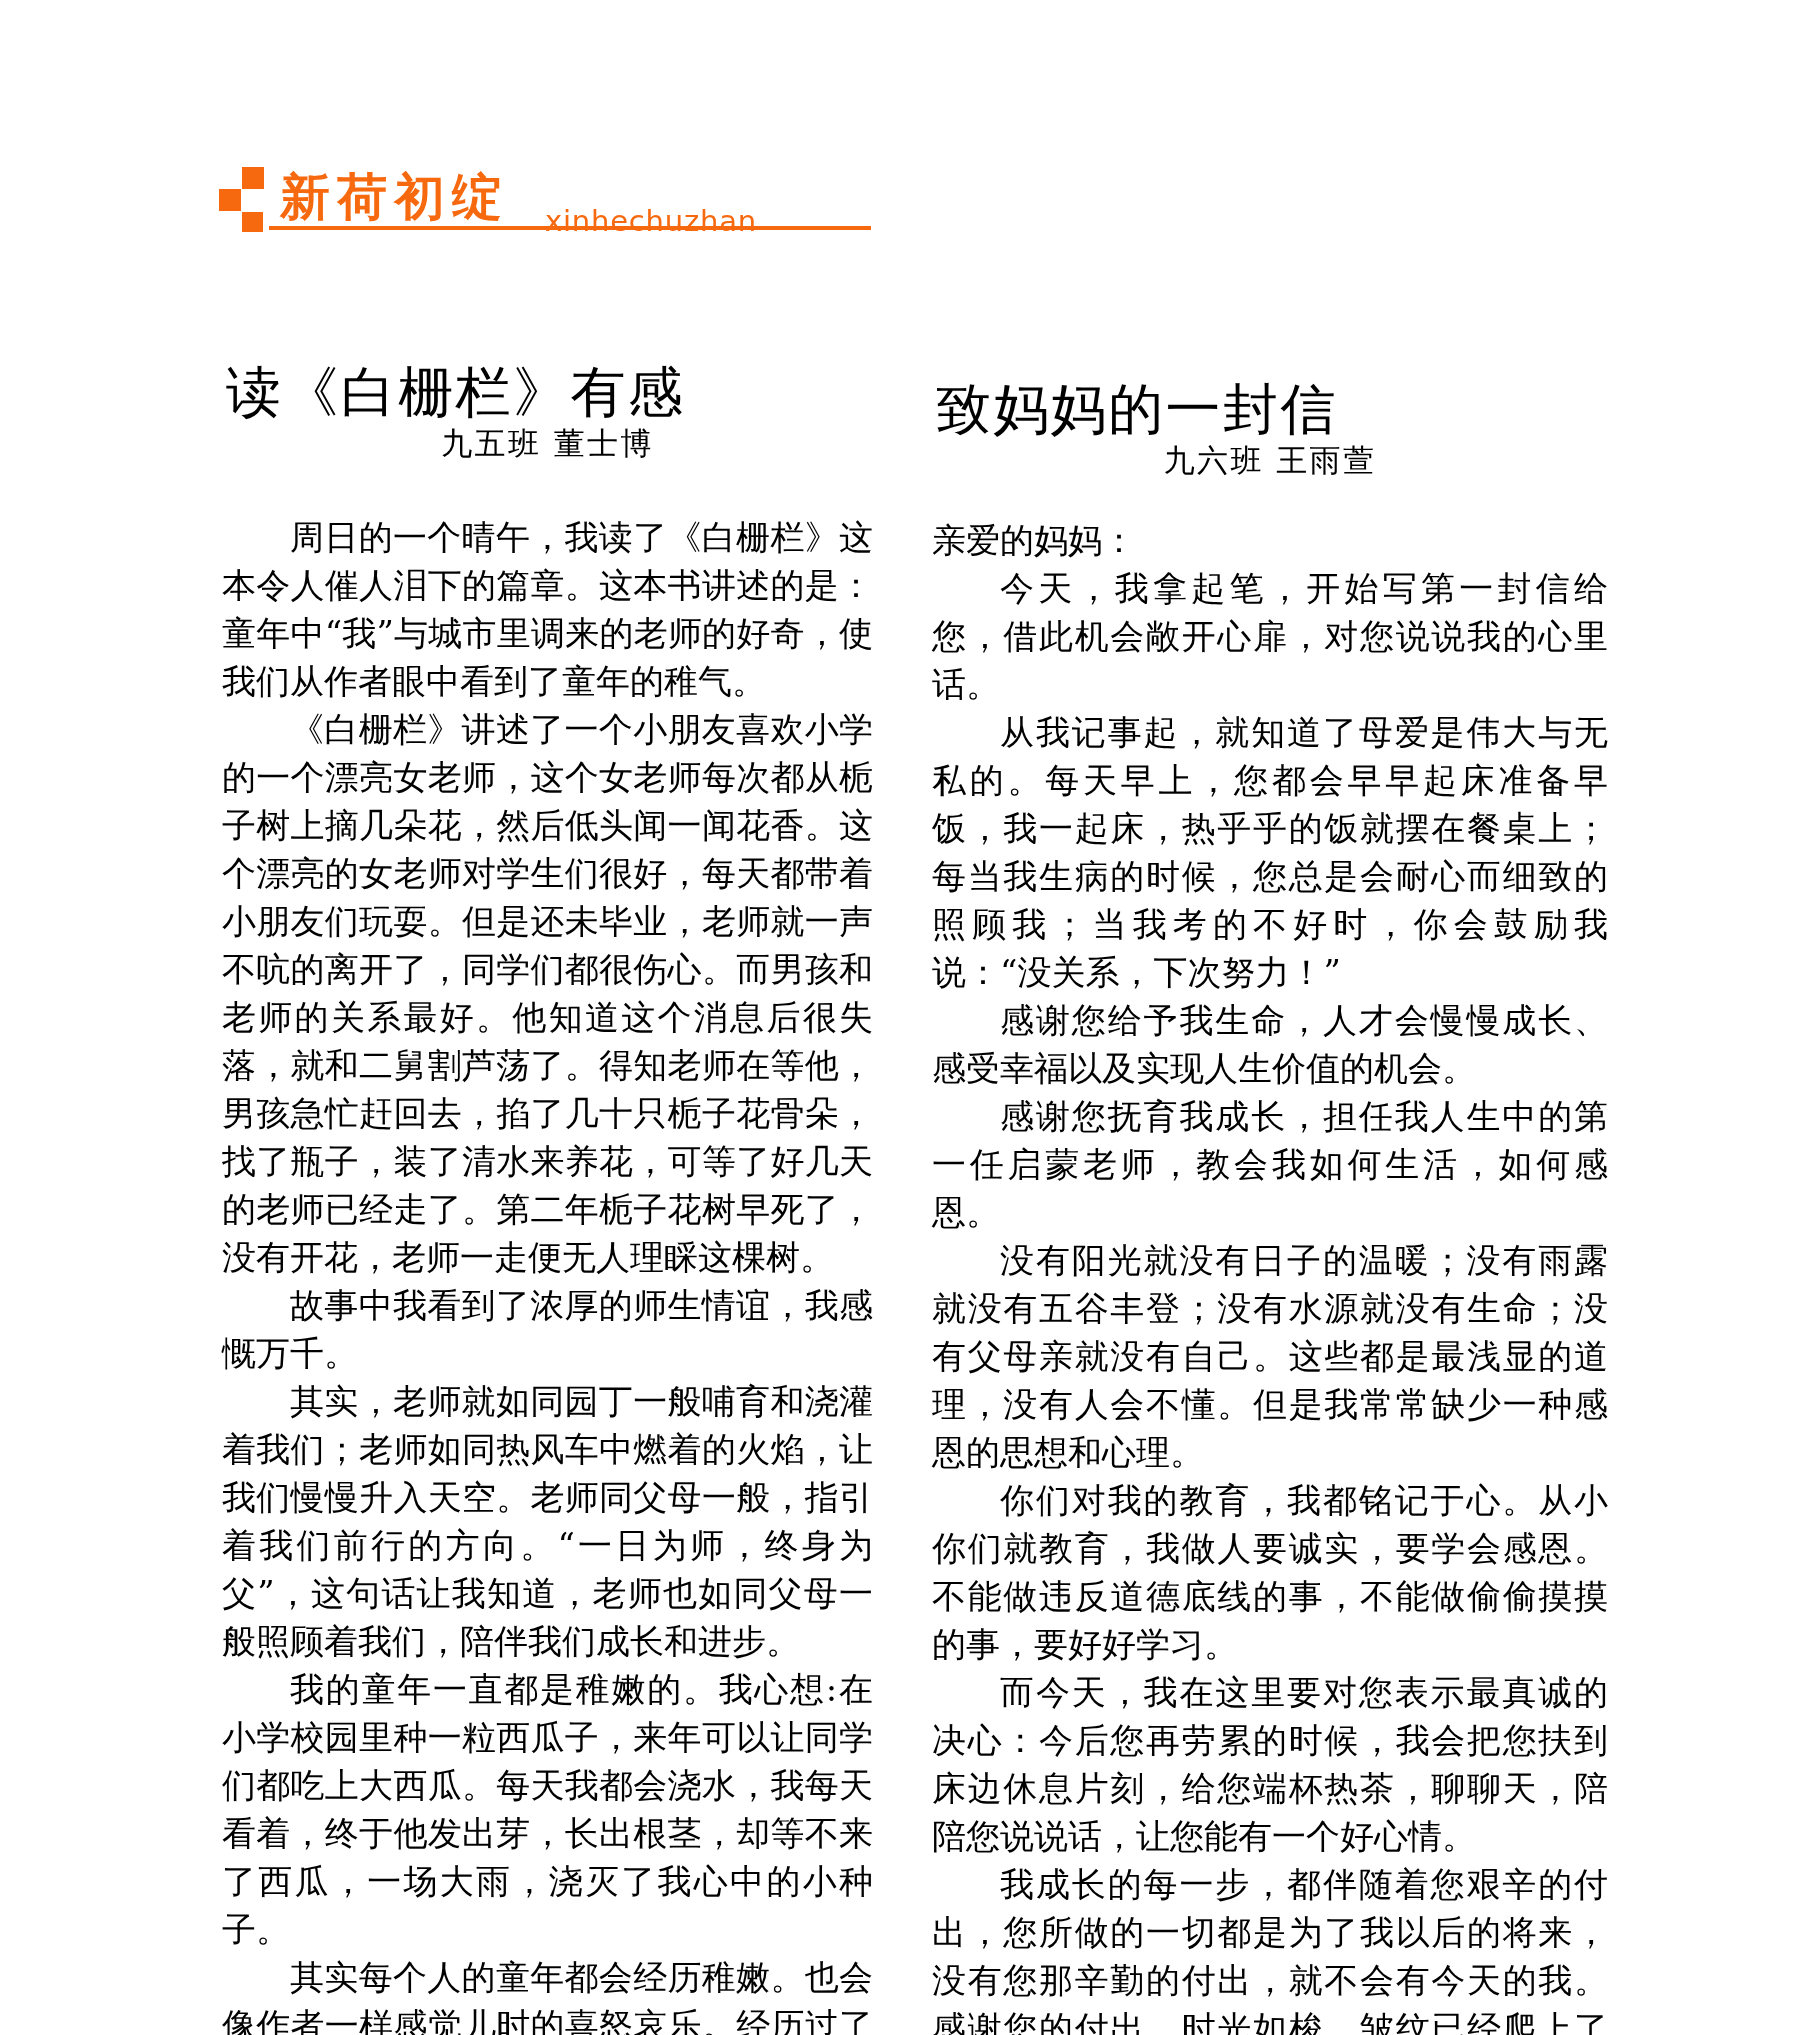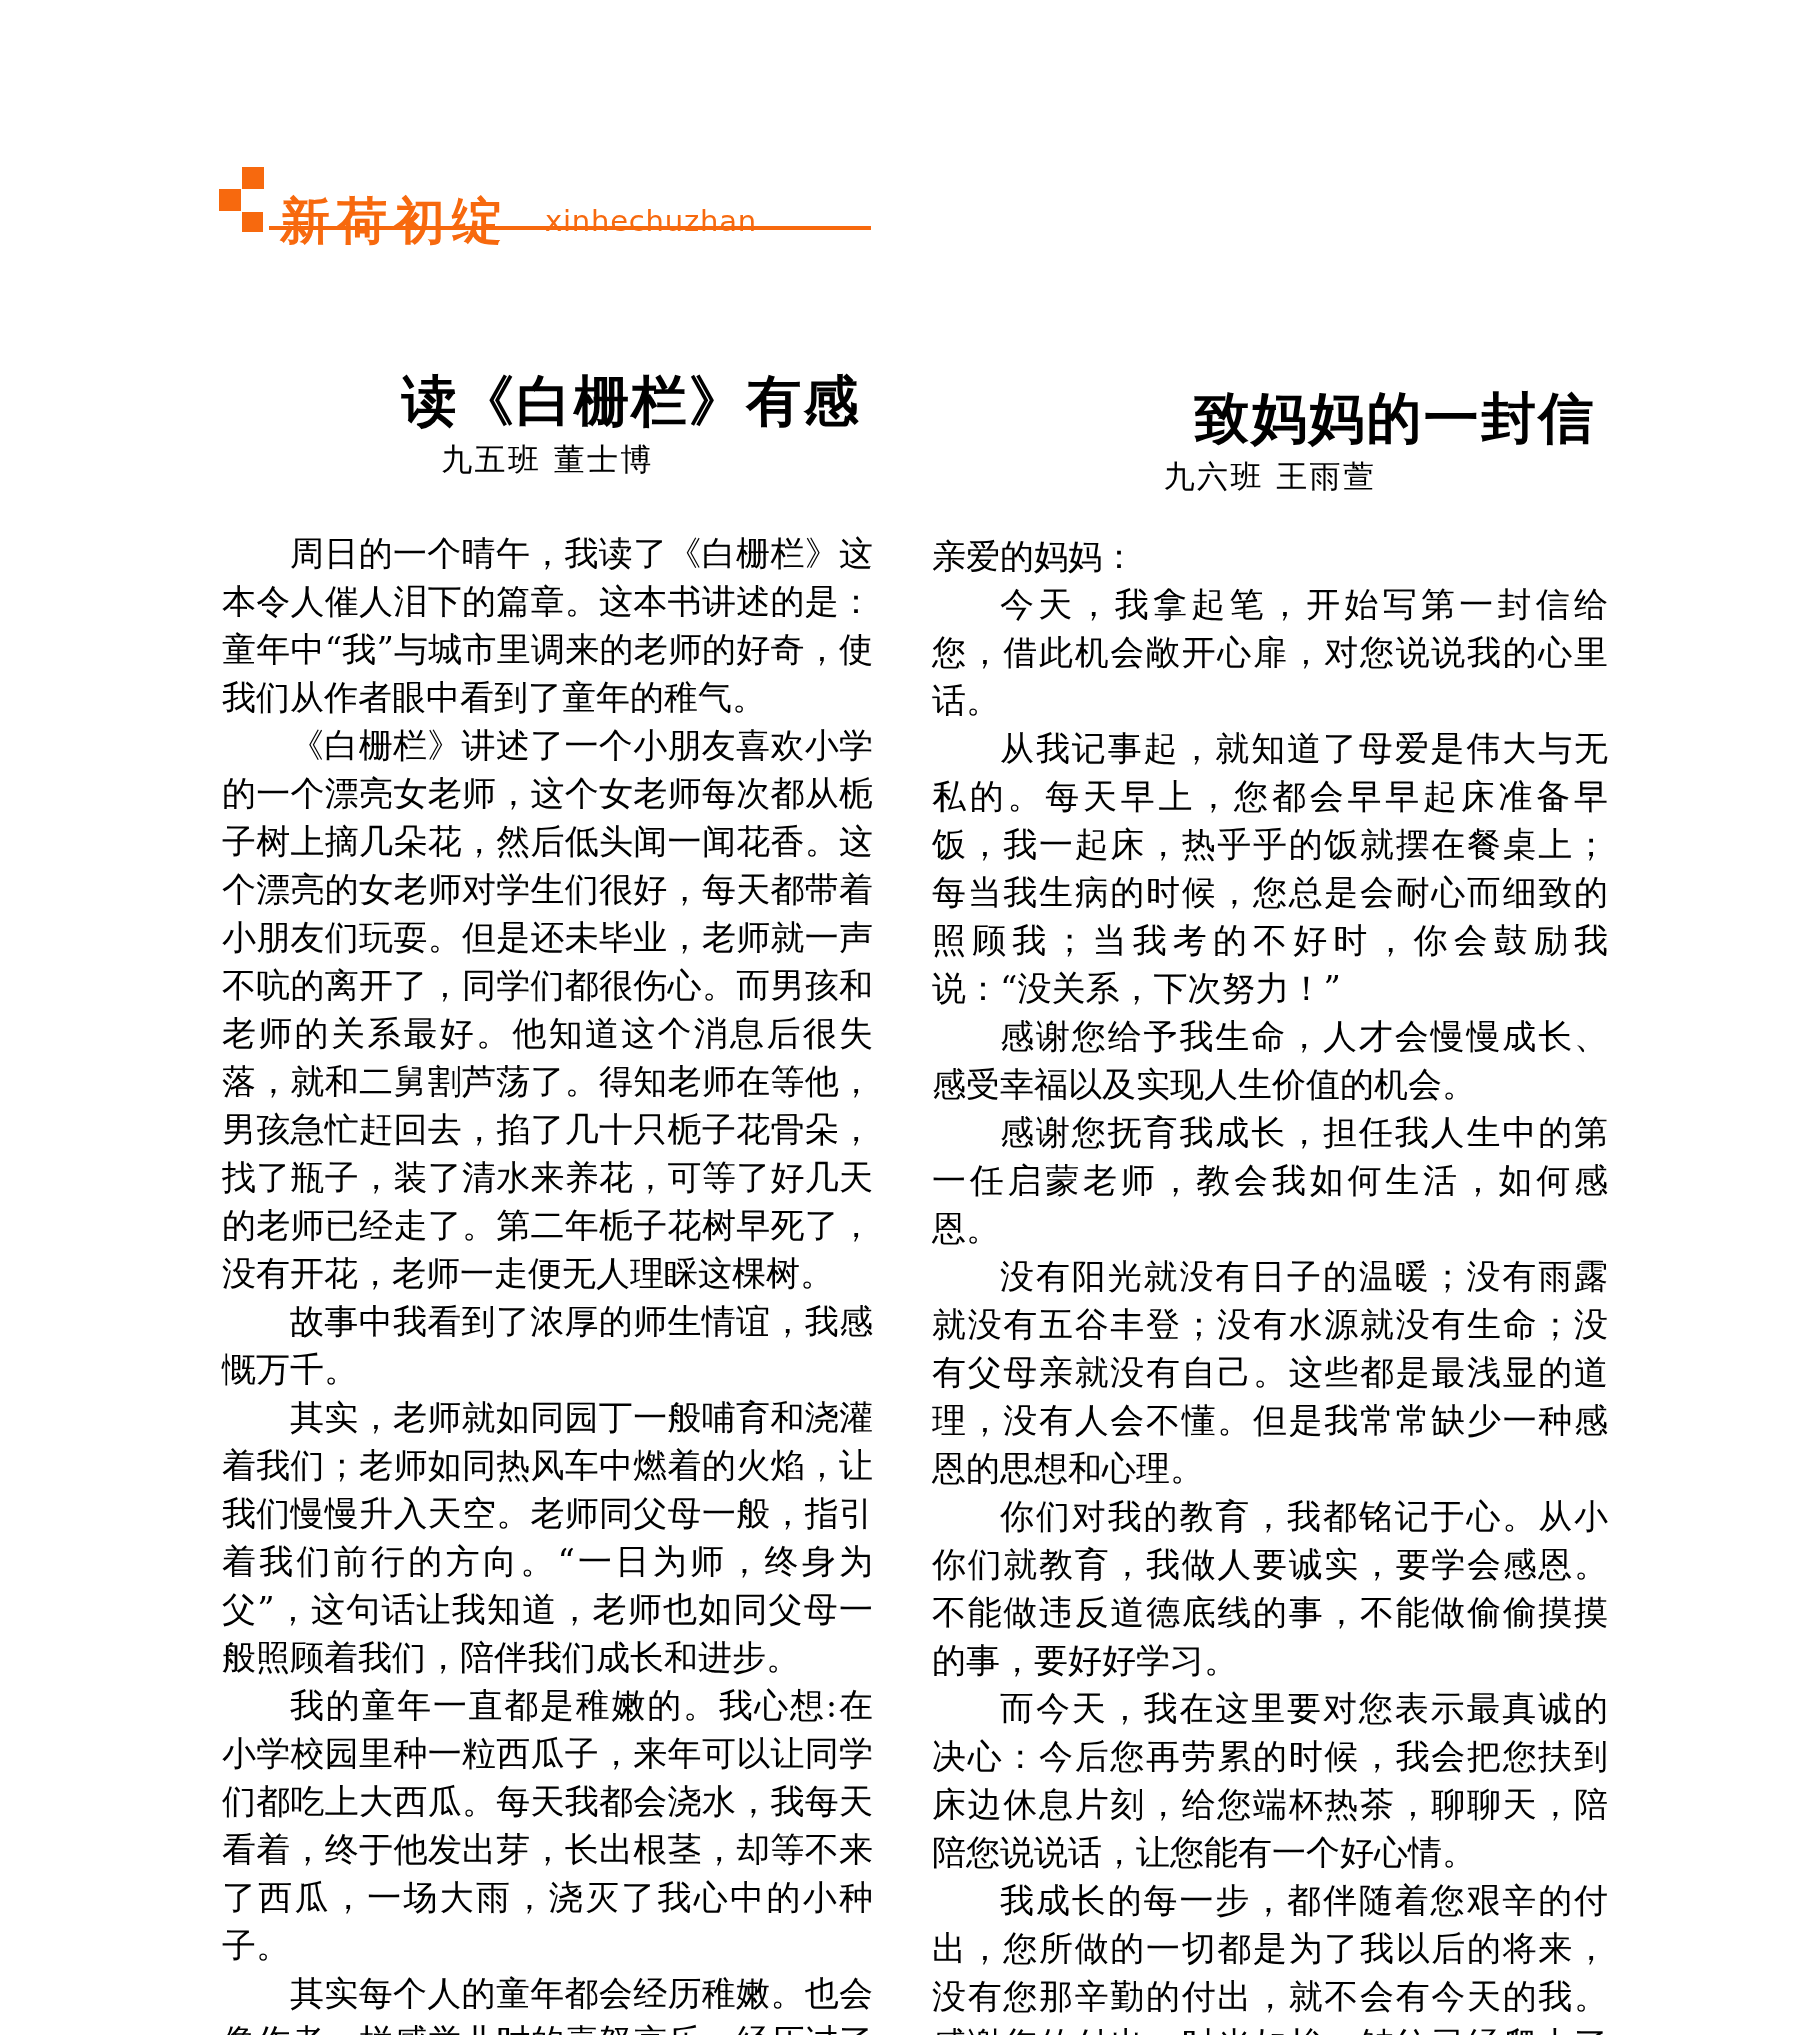--- a/index.html
+++ b/index.html
@@ -18,21 +18,21 @@
     position: absolute;
     width: 22.4px; height: 22.4px;
     background: var(--accent, #f7690e);
   }
   .mark .sq1 { left: 242px; top: 167px; }
   .mark .sq2 { left: 219px; top: 189px; }
   .mark .sq3 { left: 242px; top: 212px; width: 21px; height: 20.4px; }
 
   .logo-cn {
     position: absolute;
-    left: 280px; top: 188px;
+    left: 280px; top: 164px;
     font-size: 50px;
     font-weight: bold;
     letter-spacing: 7.3px;
     color: var(--accent, #f7690e);
     font-family: "DejaVu Sans", "Liberation Sans", sans-serif;
     white-space: nowrap;
   }
   .logo-py {
     position: absolute;
     left: 545px; top: 204px;
@@ -48,25 +48,25 @@
     width: 602px; height: 4.1px;
     background: var(--accent, #f7690e);
   }
 
   
   .col { position: absolute; }
   .col-left  { left: 222px;  top: 358px; width: 651px; }
   .col-right { left: 932px; top: 375px; width: 676px; }
 
   .col h1 {
-    margin: 12px;
+    margin: 4px;
     font-size: 55px;
     line-height: 61px;
-    font-weight: bold;
-    text-align: right;
+    font-weight: normal;
+    text-align: left;
     letter-spacing: 2.4px;
     white-space: nowrap;
   }
   .author {
     font-size: 31px;
     line-height: 33px;
     text-align: center;
     letter-spacing: 2.4px;
   }
   .body-block { margin-top: 53px; }

